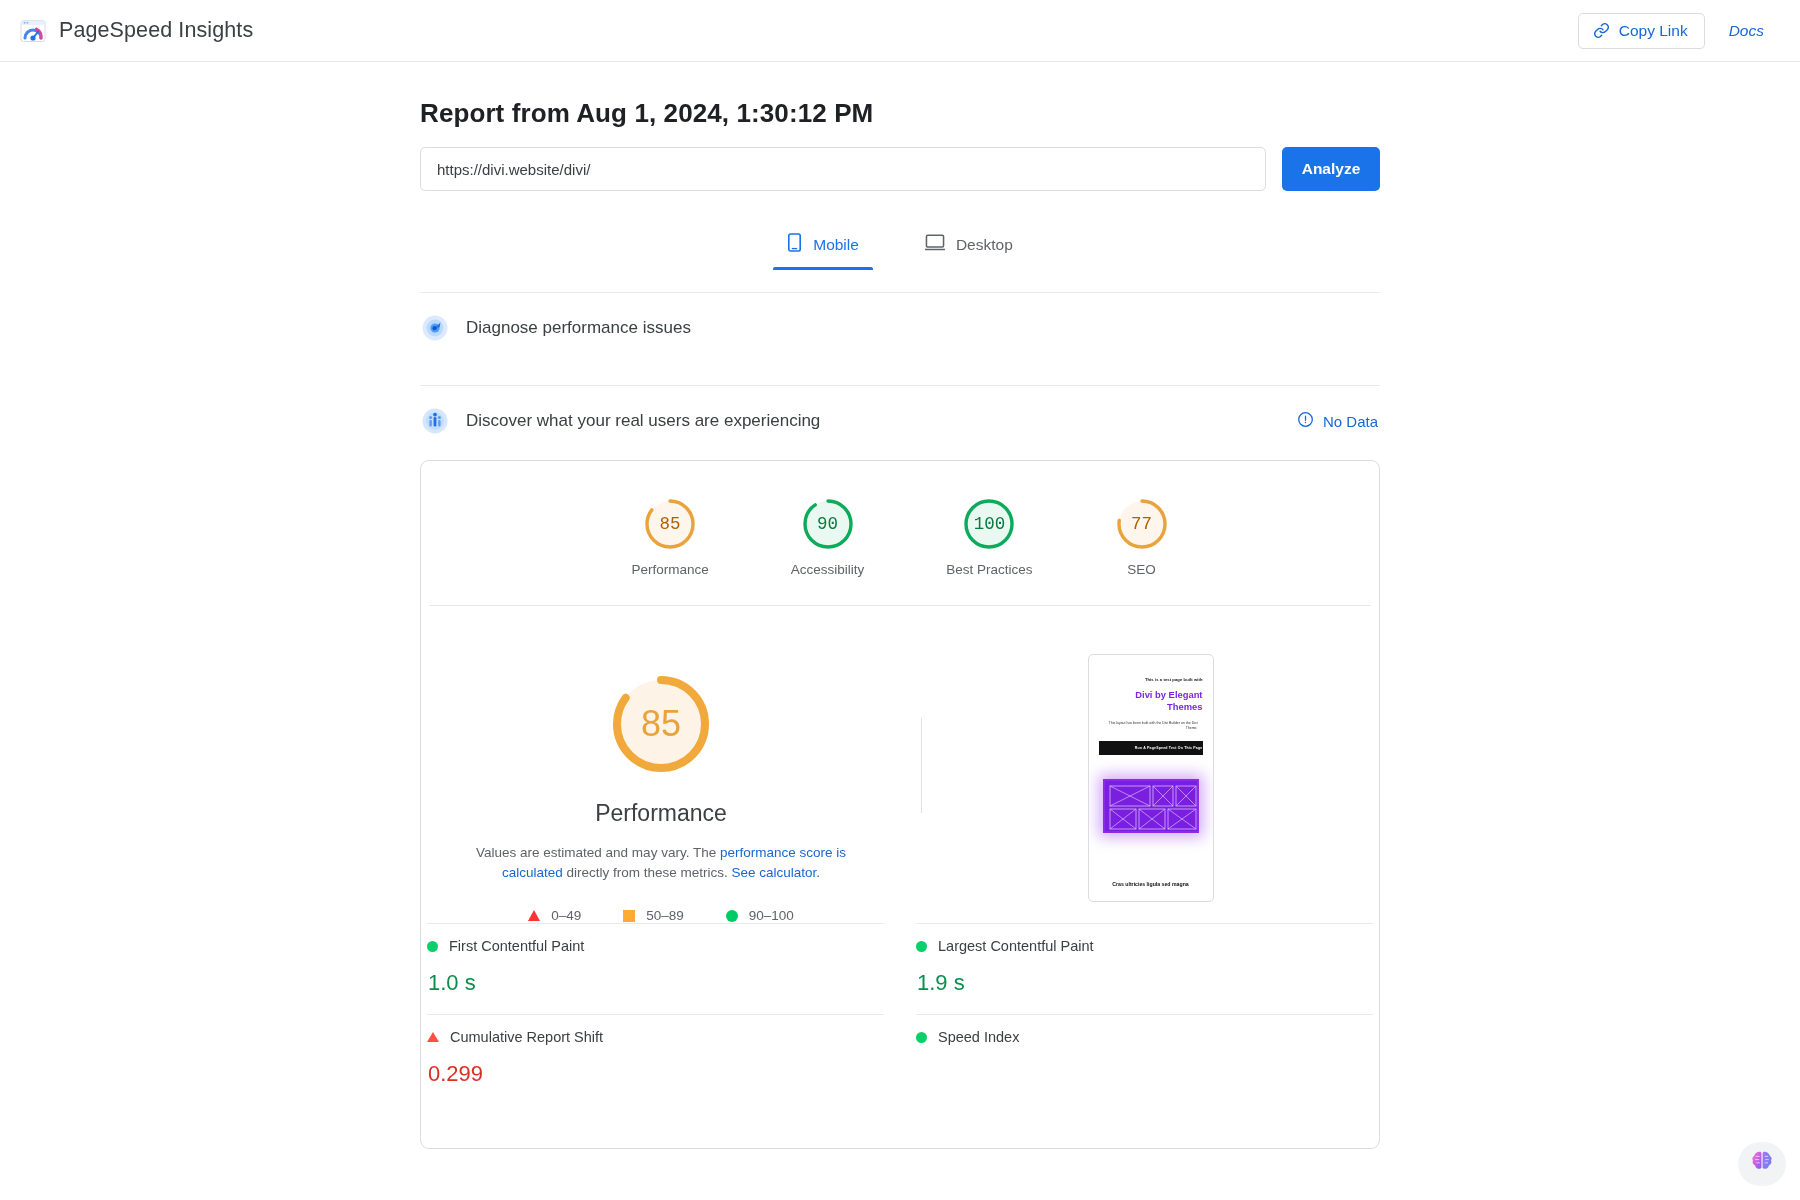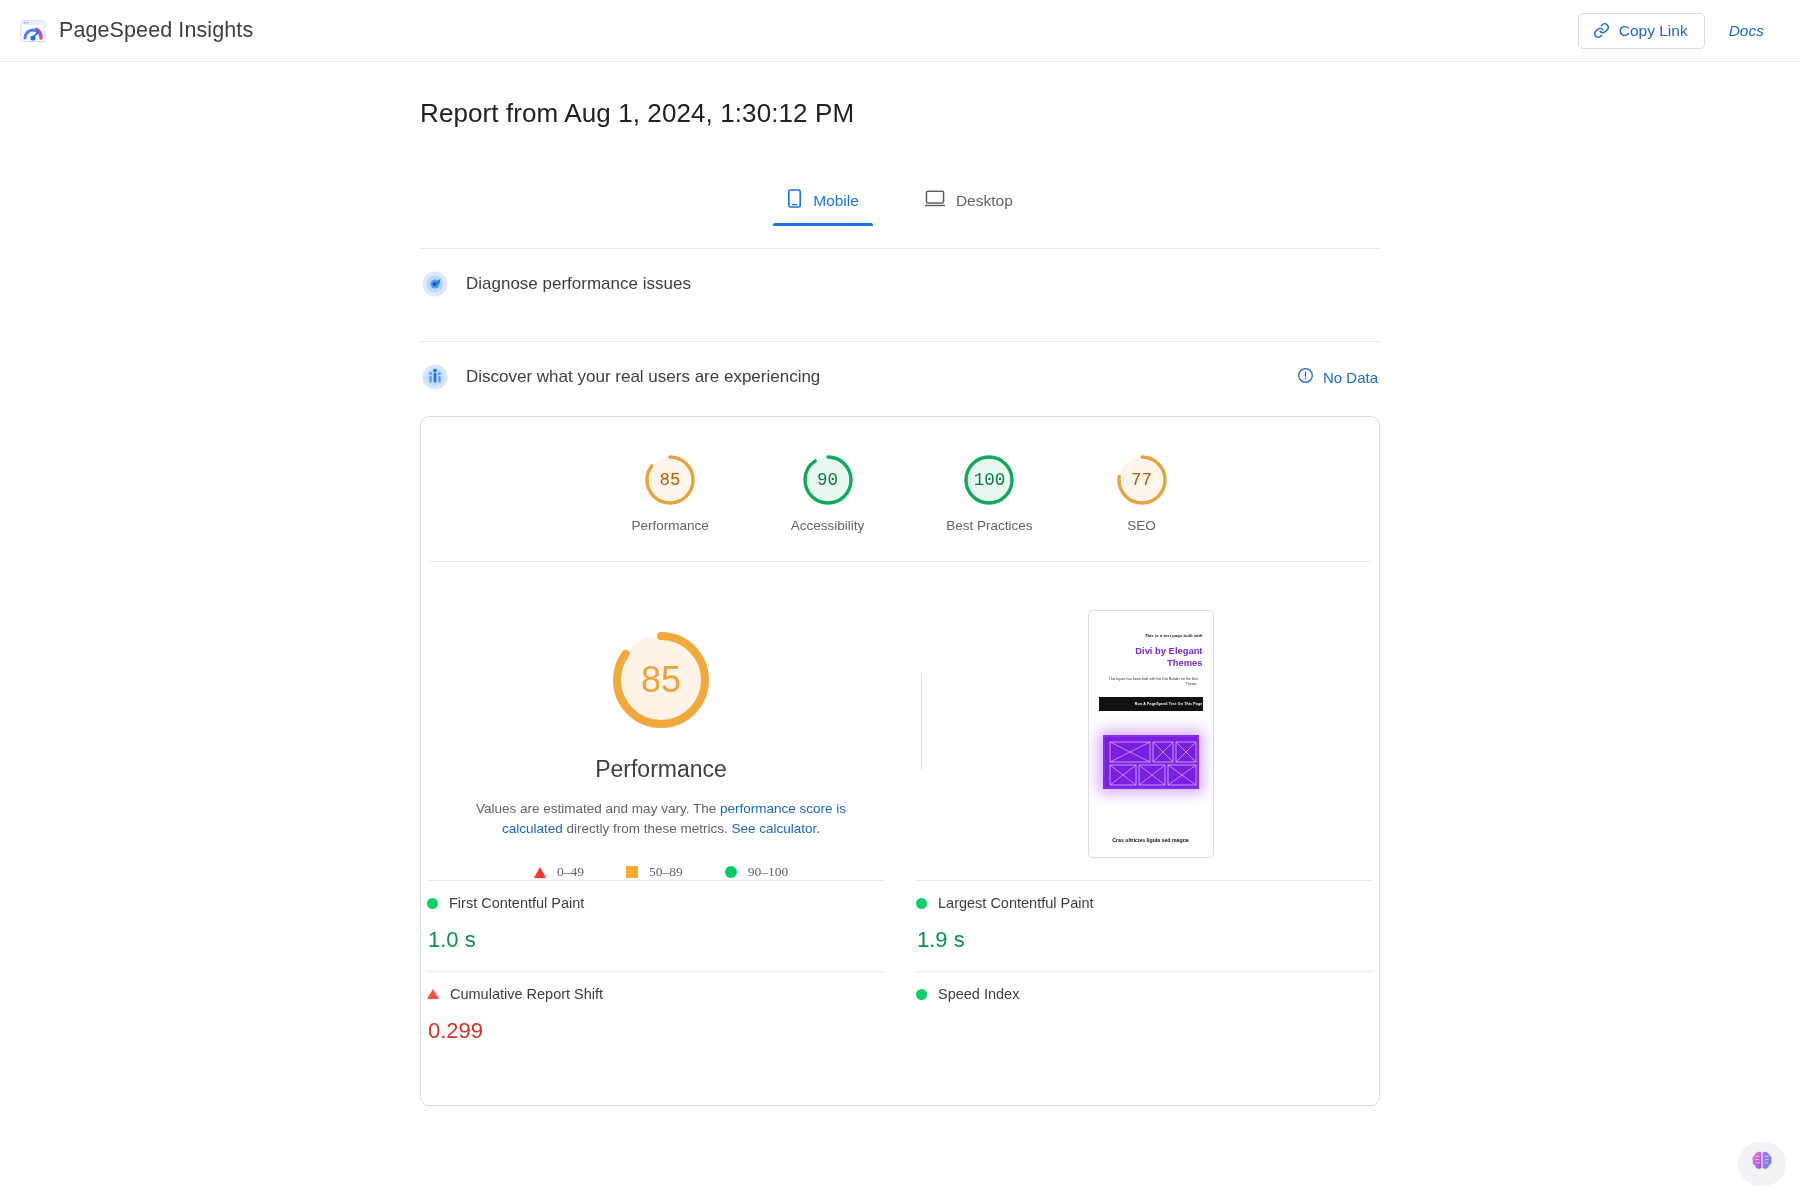--- a/index.html
+++ b/index.html
@@ -41,21 +41,21 @@
 
   
   .page { width: 1800px; }
   .content {
     width: 960px;
     margin: 0 auto;
     padding-top: 22px;
   }
 
   .report-title {
-    font-size: 26px; color: #202124; font-weight: 400;
+    font-size: 26px; color: #202124; font-weight: 700;
     letter-spacing: .1px;
     padding: 14px 0 18px 0;
   }
 
   
   .url-row { display: flex; align-items: stretch; gap: 16px; }
   .url-input {
     flex: 1;
     height: 44px;
     border: 1px solid #dadce0;
@@ -165,21 +165,21 @@
   .hero-title {
     margin-top: 24px; font-size: 23px; color: #3c4043; font-weight: 400;
   }
   .hero-desc {
     margin-top: 16px; width: 390px; text-align: center;
     font-size: 13.5px; color: #5f6368; line-height: 1.45;
   }
   .hero-desc a { color: #1967d2; text-decoration: none; }
 
   .legend {
-    display: flex; gap: 42px; margin-top: 26px; align-items: center; font-family: Liberation Serif, serif;
+    display: flex; gap: 42px; margin-top: 26px; align-items: center;
   }
   .legend-item { display: flex; align-items: center; gap: 11px; font-size: 13.5px; color: #5f6368; }
   .sw-tri {
     width: 0; height: 0;
     border-left: 6.5px solid transparent;
     border-right: 6.5px solid transparent;
     border-bottom: 11px solid #f33;
   }
   .sw-sq { width: 12px; height: 12px; background: #fa3; }
   .sw-cir { width: 12px; height: 12px; border-radius: 50%; background: #0c6; }
@@ -287,20 +287,24 @@
         <span>Copy Link</span>
       </div>
       <a class="docs-link" href="#">Docs</a>
     </div>
   </div>
 
   <div class="content">
 
     <div class="report-title">Report from Aug 1, 2024, 1:30:12 PM</div>
 
+    <div class="url-row">
+      <input class="url-input" type="text" value="https://divi.website/divi/" style="">
+      <button class="analyze-btn">Analyze</button>
+    </div>
 
     <div class="device-tabs">
       <div class="device-tab active">
         <span>
           <svg width="15" height="19" viewBox="0 0 14 20" fill="none" stroke="#1a73e8" stroke-width="1.7">
             <rect x="1" y="1" width="12" height="18" rx="1.8"></rect>
             <line x1="4.2" y1="16.4" x2="9.8" y2="16.4" stroke-width="1.4"></line>
           </svg>
         </span>
         <span>Mobile</span>

